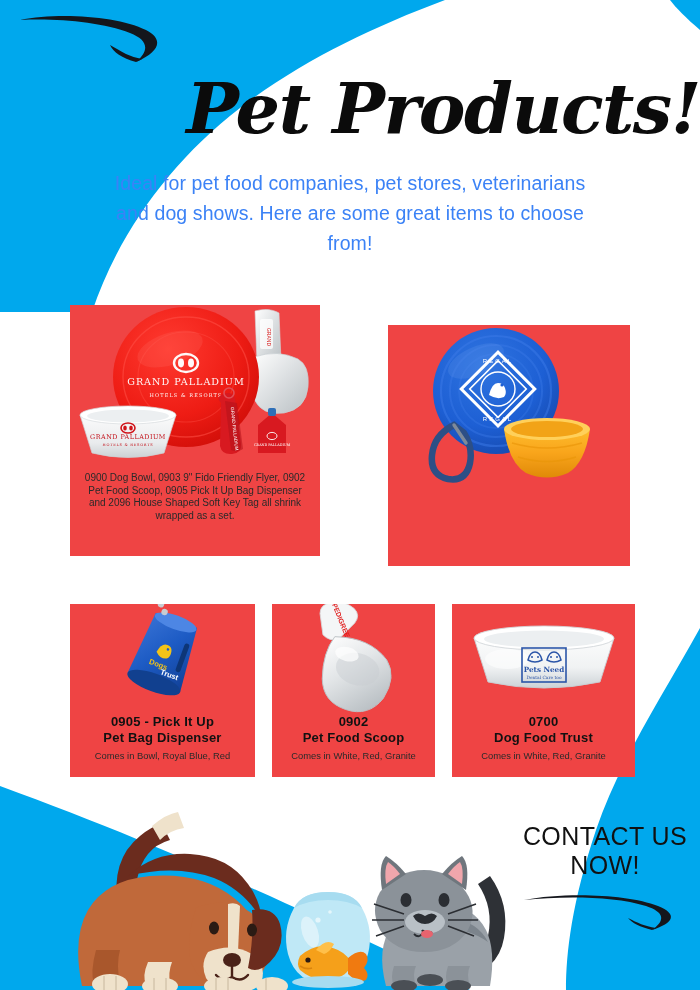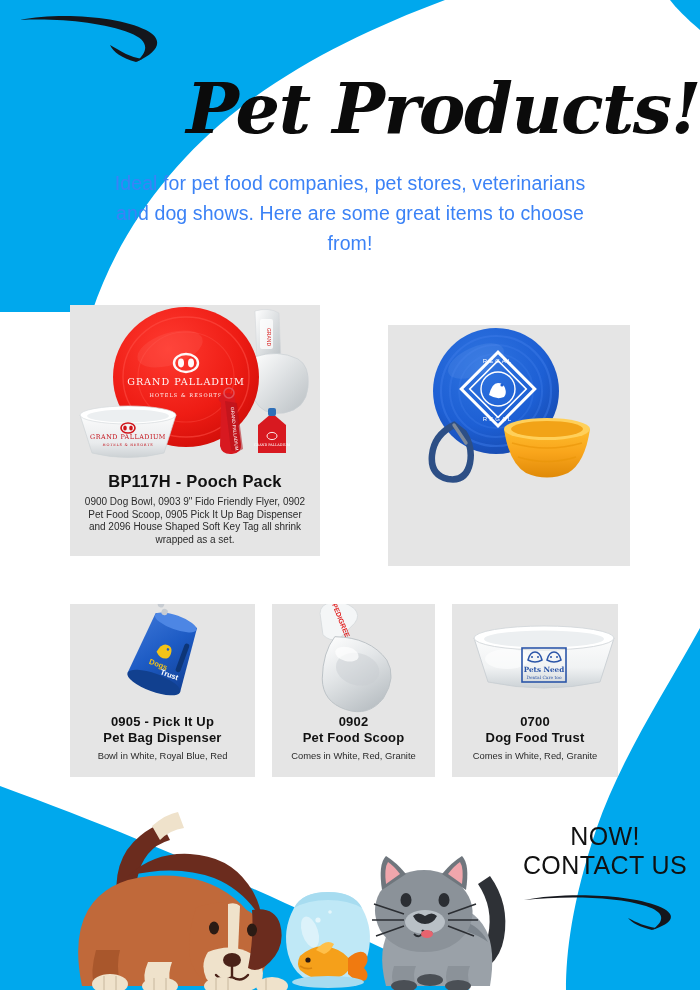--- a/index.html
+++ b/index.html
@@ -37,21 +37,21 @@
     font-family:"Liberation Sans",sans-serif;
     font-weight:400;
     font-size:19.5px;line-height:30px;
     color:#3b82f6;
     letter-spacing:.1px;
   }
 
   
   .card{
     position:absolute;
-    background:#e5e5e5;
+    background:#ef4444;
     z-index:4;
     box-sizing:border-box;
   }
   .card-img{position:relative;width:100%;overflow:hidden;}
   .card-txt{
     text-align:center;
     padding:0 6px 8px 6px;
     box-sizing:border-box;
   }
   .p-name{
@@ -81,21 +81,21 @@
   #card-bowl{left:388px;top:325px;width:242px;height:241px;}
   #card-bowl .card-img{height:160px;}
   #card-bowl .p-name{font-size:15.5px;line-height:19px;margin-top:2px;}
   #card-bowl .p-sub{font-size:13.5px;line-height:16px;}
   #card-bowl .p-desc{font-size:9.6px;line-height:12.4px;margin-top:6px;padding:0 6px;}
 
   
   .card-sm{top:604px;height:173px;}
   #card-dispenser{left:70px;width:185px;}
   #card-scoop{left:272px;width:163px;}
-  #card-dogbowl{left:452px;width:166px;}
+  #card-dogbowl{left:452px;width:183px;}
   .card-sm .card-img{height:110px;}
   .card-sm .p-name{font-size:13px;line-height:15.6px;}
   .card-sm .p-desc{font-size:9.4px;line-height:12px;margin-top:5px;}
 
   
   .contact{
     position:absolute;left:515px;top:822px;width:180px;
     text-align:center;
     font-family:"Liberation Sans",sans-serif;
     font-weight:400;
@@ -198,21 +198,20 @@
 
         <g>
           <path d="M188,120 l14,-12 l14,12 l0,28 l-28,0 z" fill="#d81920"></path>
           <rect x="198" y="103" width="8" height="8" rx="2" fill="#2f6fb8"></rect>
           <ellipse cx="202" cy="131" rx="5" ry="3.6" fill="none" stroke="#fff" stroke-width=".9"></ellipse>
           <text x="202" y="141" font-family="DejaVu Serif,serif" font-size="3.4" fill="#fff" text-anchor="middle">GRAND PALLADIUM</text>
         </g>
       </svg>
     </div>
     <div class="card-txt">
-      <div class="p-name">BP117H - Pooch Pack</div>
       <div class="p-desc">0900 Dog Bowl, 0903 9" Fido Friendly Flyer, 0902 Pet Food Scoop, 0905 Pick It Up Bag Dispenser and 2096 House Shaped Soft Key Tag all shrink wrapped as a set.</div>
     </div>
   </div>
 
   <div class="card" id="card-bowl">
     <div class="card-img">
       <svg viewBox="0 0 242 160" width="242" height="160">
         <defs>
           <radialGradient id="blueBowlG" cx="40%" cy="30%" r="80%">
             <stop offset="0%" stop-color="#2f74e0"></stop>
@@ -290,21 +289,21 @@
             <circle cx="2" cy="-4" r="1.3" fill="#1d5bc4"></circle>
             <text x="-2" y="16" font-family="Liberation Sans,sans-serif" font-size="7.6" font-weight="bold" fill="#f2c318" text-anchor="middle">Dogs</text>
             <text x="12" y="22" font-family="Liberation Sans,sans-serif" font-size="7.6" font-weight="bold" fill="#ffffff" text-anchor="middle">Trust</text>
           </g>
         </g>
       </svg>
     </div>
     <div class="card-txt">
       <div class="p-name">0905 - Pick It Up</div>
       <div class="p-name">Pet Bag Dispenser</div>
-      <div class="p-desc">Bowl in White, Royal Blue, Red</div>
+      <div class="p-desc">Comes in Bowl, Royal Blue, Red</div>
     </div>
   </div>
 
   <div class="card card-sm" id="card-scoop">
     <div class="card-img">
       <svg viewBox="0 0 163 110" width="163" height="110">
         <defs>
           <linearGradient id="scoop2G" x1="0" y1="0" x2="1" y2="1">
             <stop offset="0%" stop-color="#ffffff"></stop>
               <stop offset="40%" stop-color="#e3e6e8"></stop>
@@ -449,22 +448,22 @@
 
       <path d="M394,186 q-4,12 0,20 l22,0 q-4,-12 0,-20 z" fill="#8b9299"></path>
       <path d="M448,186 q-4,12 0,20 l22,0 q-4,-12 0,-20 z" fill="#8b9299"></path>
       <ellipse cx="404" cy="206" rx="13" ry="6" fill="#4a4f55"></ellipse>
       <ellipse cx="458" cy="206" rx="13" ry="6" fill="#4a4f55"></ellipse>
       <ellipse cx="430" cy="200" rx="13" ry="6" fill="#4a4f55"></ellipse>
     </g>
   </svg>
 
   <div class="contact">
+    <div>CONTACT US</div>
     <div>NOW!</div>
-    <div>CONTACT US</div>
   </div>
 
   <svg class="bottom-swoosh" viewBox="0 0 160 42">
     <path d="M2,10 C42,2 106,4 136,16 C156,24 152,33 130,40 C144,30 142,22 124,16 C92,6 40,6 2,10 Z" fill="#14161c"></path>
     <path d="M130,40 C118,37 110,33 106,28 C116,33 122,36 134,38 Z" fill="#14161c"></path>
   </svg>
 
 </div>
 
 </body></html>

